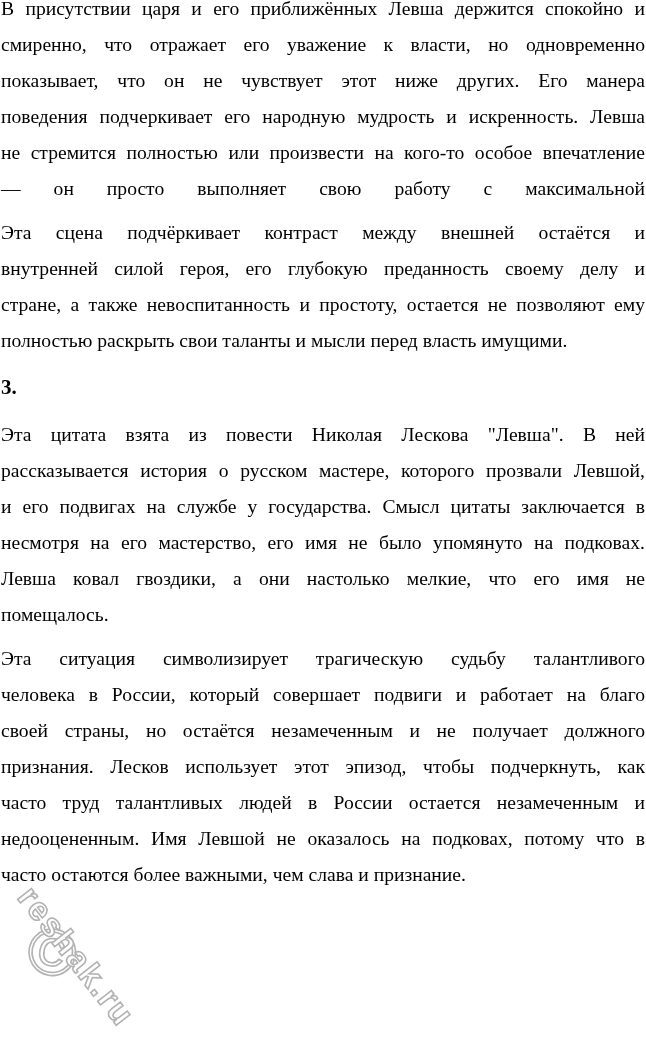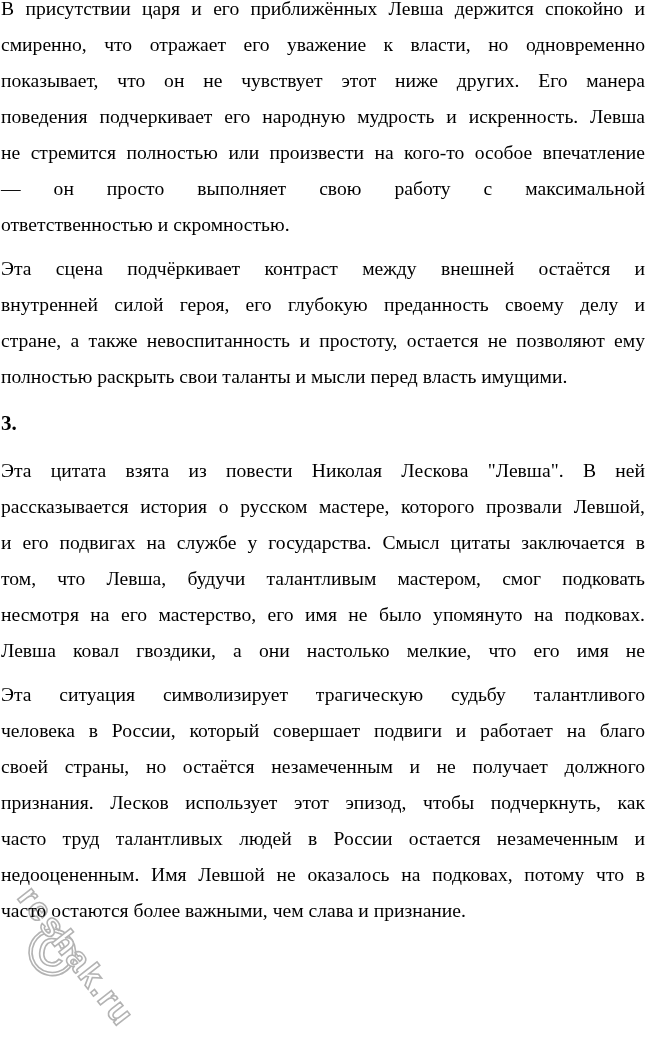--- a/index.html
+++ b/index.html
@@ -85,36 +85,35 @@
     <span class="wm-text">reshak.ru</span>
   </div>
   <div class="content" id="content">
       <div class="para">
         <div class="line">В присутствии царя и его приближённых Левша держится спокойно и</div>
         <div class="line">смиренно, что отражает его уважение к власти, но одновременно</div>
         <div class="line">показывает, что он не чувствует этот ниже других. Его манера</div>
         <div class="line">поведения подчеркивает его народную мудрость и искренность. Левша</div>
         <div class="line">не стремится полностью или произвести на кого-то особое впечатление</div>
         <div class="line">— он просто выполняет свою работу с максимальной</div>
-        <div class="line last">ответственностью и скромностью.</div>
       </div>
       <div class="para">
         <div class="line">Эта сцена подчёркивает контраст между внешней остаётся и</div>
         <div class="line">внутренней силой героя, его глубокую преданность своему делу и</div>
         <div class="line">стране, а также невоспитанность и простоту, остается не позволяют ему</div>
         <div class="line last">полностью раскрыть свои таланты и мысли перед власть имущими.</div>
       </div>
       <div class="heading">3.</div>
       <div class="para">
         <div class="line">Эта цитата взята из повести Николая Лескова "Левша". В ней</div>
         <div class="line">рассказывается история о русском мастере, которого прозвали Левшой,</div>
         <div class="line">и его подвигах на службе у государства. Смысл цитаты заключается в</div>
-        <div class="line">том, что Левша, будучи талантливым мастером, смог подковать</div>
         <div class="line">несмотря на его мастерство, его имя не было упомянуто на подковах.</div>
         <div class="line">Левша ковал гвоздики, а они настолько мелкие, что его имя не</div>
+        <div class="line last">помещалось.</div>
       </div>
       <div class="para">
         <div class="line">Эта ситуация символизирует трагическую судьбу талантливого</div>
         <div class="line">человека в России, который совершает подвиги и работает на благо</div>
         <div class="line">своей страны, но остаётся незамеченным и не получает должного</div>
         <div class="line">признания. Лесков использует этот эпизод, чтобы подчеркнуть, как</div>
         <div class="line">часто труд талантливых людей в России остается незамеченным и</div>
         <div class="line">недооцененным. Имя Левшой не оказалось на подковах, потому что в</div>
         <div class="line last">часто остаются более важными, чем слава и признание.</div>
       </div>

